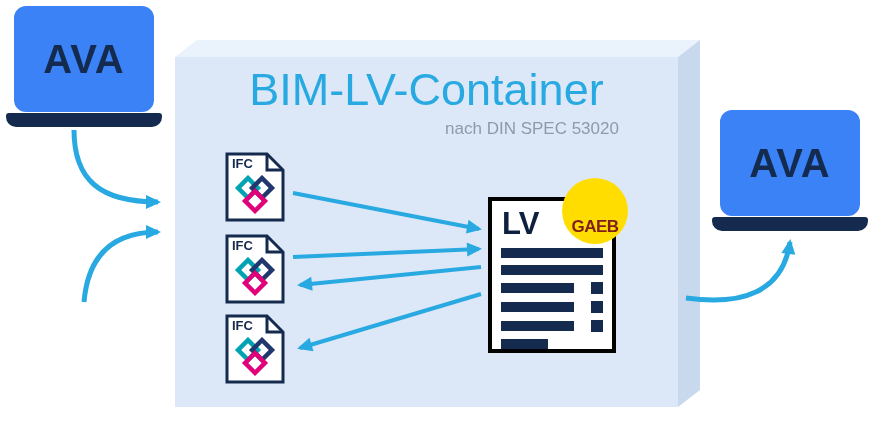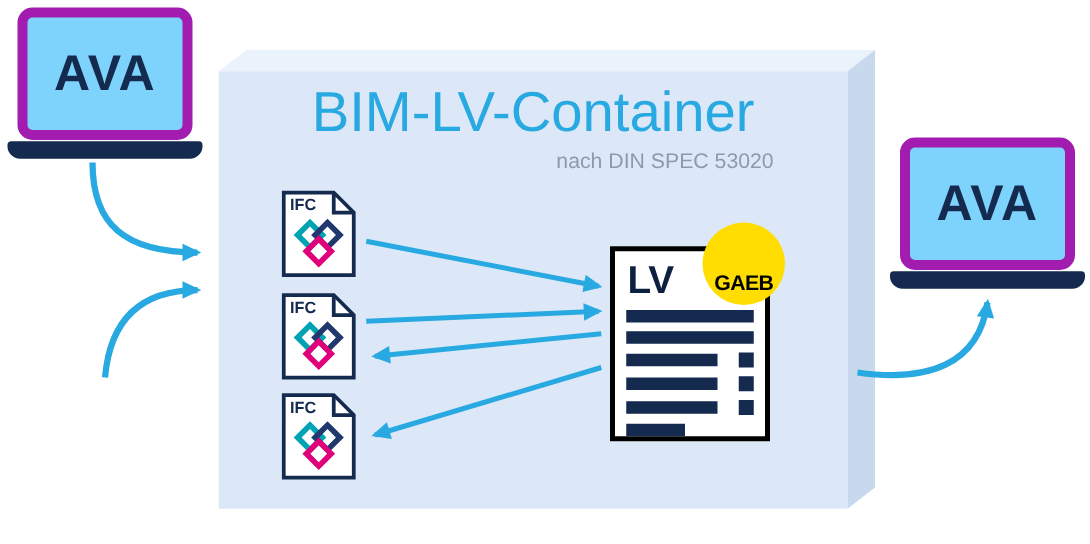--- a/index.html
+++ b/index.html
@@ -10,22 +10,22 @@
   }
   #bg { position: absolute; left: 0; top: 0; }
 
   .arrow { fill: none; stroke: #29a9e1; }
   .arrow.outer { stroke-width: 5; }
   .arrow.inner { stroke-width: 4; }
 
   
   .laptop { position: absolute; width: 156px; }
   .laptop .screen {
-    margin: 0 8px; height: 106px; background: #7dd3fc;
-    border: 8px solid #a21caf; border-radius: 12px;
+    margin: 0 8px; height: 106px; background: #3b82f6;
+    border: 8px solid #3b82f6; border-radius: 12px;
     display: flex; align-items: center; justify-content: center;
     box-sizing: border-box;
   }
   .laptop .screen span { font-size: 40px; font-weight: 600; color: #142a4f; letter-spacing: 1px; }
   .laptop .base { height: 14px; margin-top: 1px; background: #142a4f; border-radius: 3px 3px 10px 10px; }
 
   
   .box-title {
     position: absolute; left: 175px; top: 64px; width: 503px;
     text-align: center; font-size: 45px; color: #29a9e1; font-weight: 400;
@@ -51,21 +51,21 @@
   .bar-row { display: flex; align-items: center; margin-bottom: 7px; }
   .bar { height: 10px; background: #142a4f; }
   .sq { width: 12px; height: 12px; background: #142a4f; margin-left: auto; }
 
   
   .gaeb {
     position: absolute; left: 562px; top: 178px; width: 66px; height: 66px;
     border-radius: 50%; background: #ffdd00;
     display: flex; align-items: center; justify-content: center;
   }
-  .gaeb span { font-size: 17px; font-weight: 700; color: #000000; letter-spacing: -0.5px; margin-top: 31px; }
+  .gaeb span { font-size: 17px; font-weight: 700; color: #7f1d1d; letter-spacing: -0.5px; margin-top: 31px; }
 </style>
 </head>
 <body>
 
 <div id="canvas">
 
   <svg id="bg" width="872" height="435" viewBox="0 0 872 435">
     <defs>
       <marker id="ah" markerUnits="userSpaceOnUse" markerWidth="18" markerHeight="18" refX="13" refY="8" orient="auto">
         <path d="M1,1 L16,8 L1,15 Z" fill="#29a9e1"></path>

